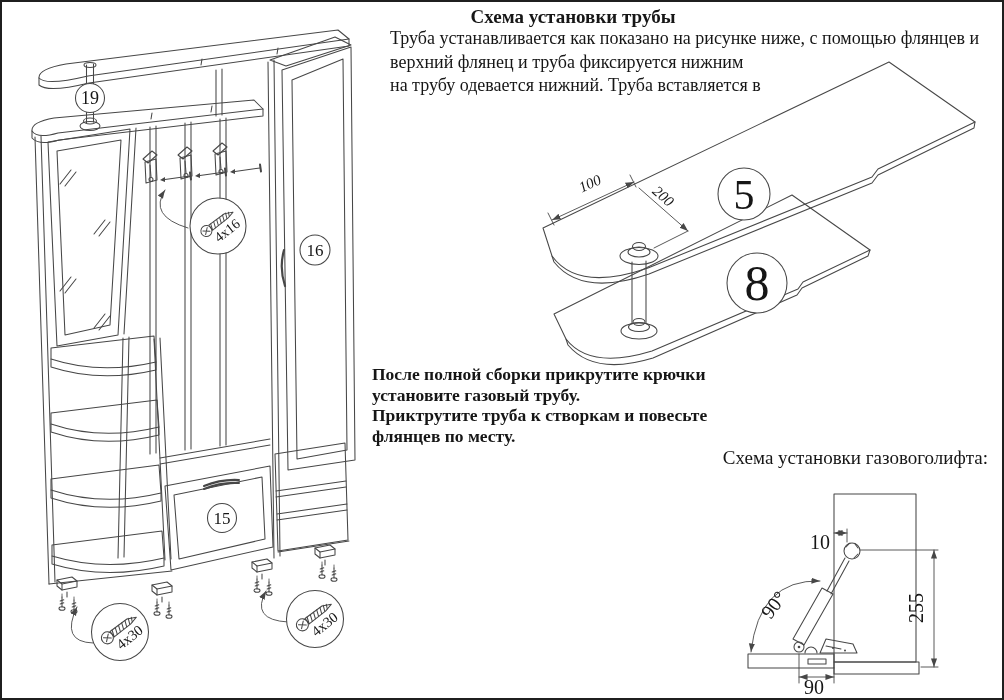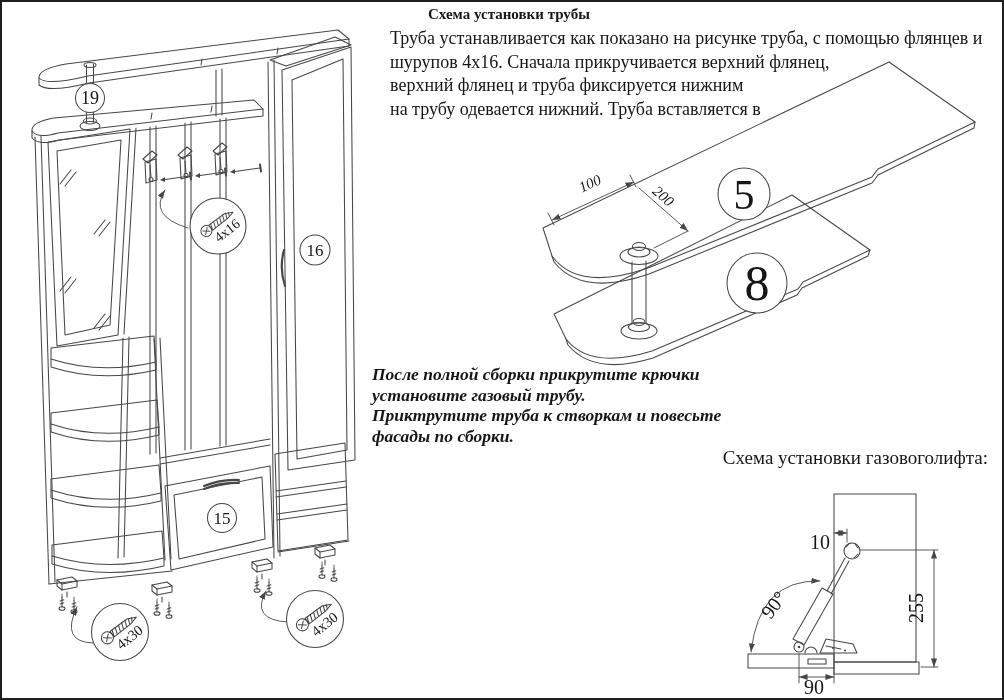--- a/index.html
+++ b/index.html
@@ -1,22 +1,22 @@
 <!DOCTYPE html>
 <html><head>
 <meta charset="utf-8">
 <style>
   html,body{margin:0;padding:0;background:#fff}
   .page{position:relative;width:1004px;height:700px;background:#ffffff;border:2px solid #1f1f1f;
         box-sizing:border-box;overflow:hidden;font-family:"Liberation Serif",serif;color:#161616}
   .page svg{position:absolute;left:0;top:0}
   .txt{position:absolute;white-space:nowrap}
-  .pipe-title{left:426px;top:4px;width:290px;font-weight:bold;font-size:15px}
+  .pipe-title{left:426px;top:4px;width:290px;text-align:center;font-weight:bold;font-size:19px}
   .pipe-body{left:388px;top:25px;font-size:18px;line-height:23.5px}
-  .note{left:370px;top:362px;font-size:17.5px;line-height:20.5px;font-weight:bold;font-style:italic}
+  .note{left:370px;top:362px;font-size:17.5px;line-height:20.5px;font-weight:bold;}
   .gas-title{left:690px;top:445px;width:296px;text-align:right;font-weight:normal;font-size:19px}
   svg text{font-family:"Liberation Serif",serif;fill:#161616;stroke:none}
   svg text.it{font-style:italic}
 </style>
 </head>
 <body>
 
 <div class="page">
 
 <svg width="1004" height="700" viewBox="0 0 1004 700">
@@ -268,28 +268,27 @@
   </g>
   <g transform="translate(921,606) rotate(-90)">
     <text x="0" y="0" font-size="20" text-anchor="middle">255</text>
   </g>
   <text x="812" y="692" font-size="20" text-anchor="middle">90</text>
 </svg>
 
 <div class="txt pipe-title">Схема установки трубы</div>
 
 <div class="txt pipe-body">
-  <div>Труба устанавливается как показано на рисунке труба, с помощью флянцев и</div>
-  <div>шурупов 4х16. Сначала прикручивается верхний флянец,</div>
+  <div>Труба устанавливается как показано на рисунке ниже, с помощью флянцев и</div>
   <div>верхний флянец и труба фиксируется нижним</div>
   <div>на трубу одевается нижний. Труба вставляется в</div>
 </div>
 
 <div class="txt note">
   <div>После полной сборки прикрутите крючки</div>
   <div>установите газовый трубу.</div>
   <div>Приктрутите труба к створкам и повесьте</div>
-  <div>фасады по сборки.</div>
+  <div>флянцев по месту.</div>
 </div>
 
 <div class="txt gas-title">Схема установки газовоголифта:</div>
 
 </div>
 
 </body></html>

